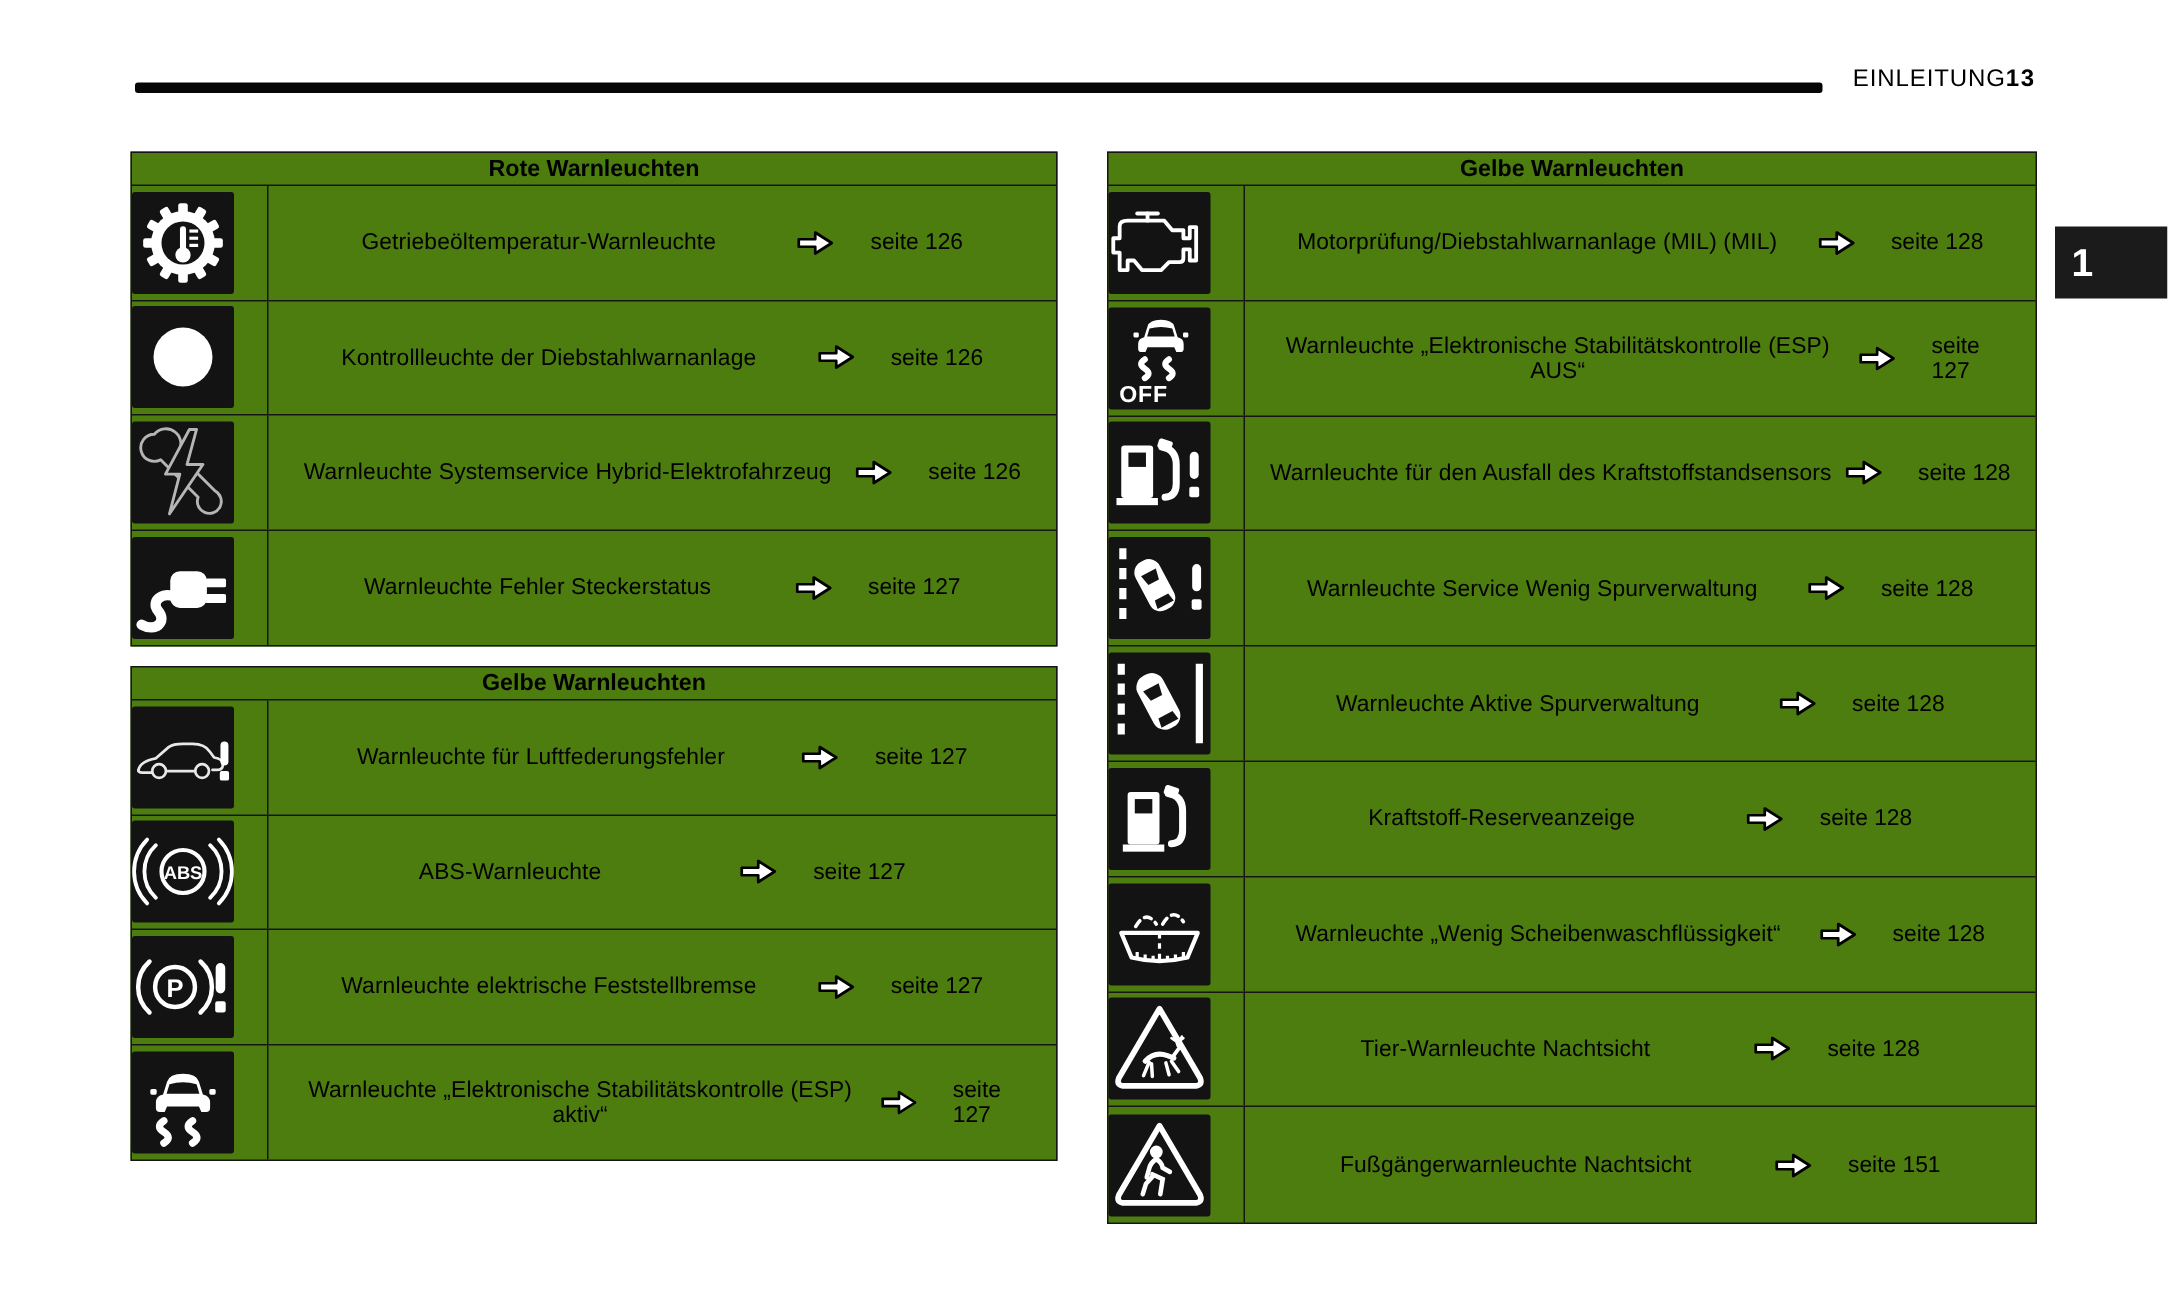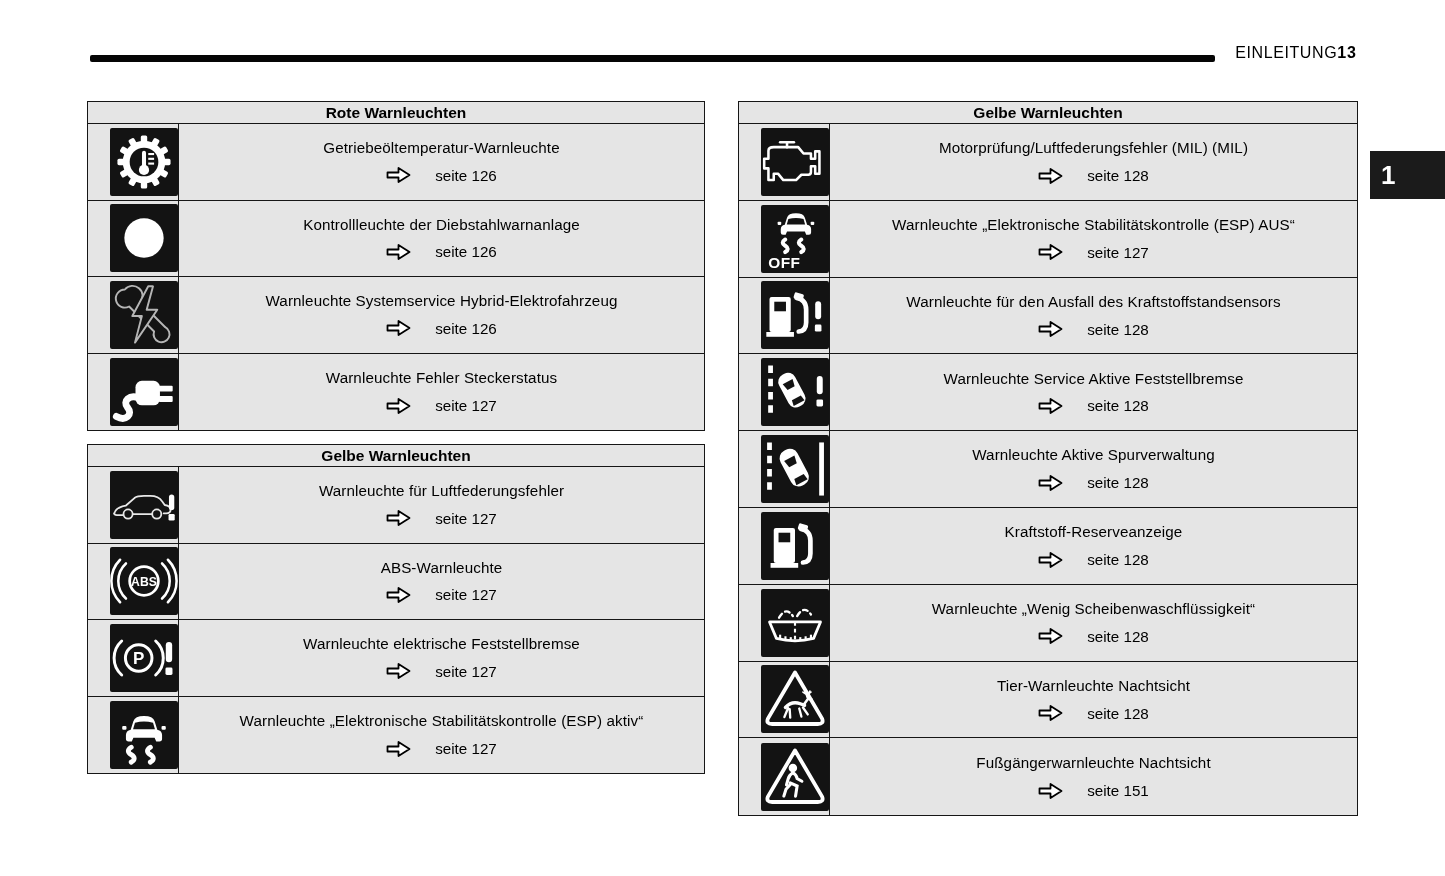--- a/index.html
+++ b/index.html
@@ -24,47 +24,47 @@
   .header-line .pagenum { font-weight: bold; letter-spacing: 1px; }
   
   .chapter-tab {
     position: absolute; right: 0; top: 151px;
     width: 75px; height: 48px; background: #1b1b1b;
     color: #fff; font-size: 26px; font-weight: bold;
     display: flex; align-items: center; padding-left: 11px;
   }
   
   .wtable {
-    position: absolute; background: #e5e5e5;
+    position: absolute; background: #4d7c0f;
     border: 1.6px solid #161616;
   }
   .t1 { left: 87px; top: 101px; width: 618px; }
   .t2 { left: 87px; top: 444px; width: 618px; }
   .t3 { left: 738px; top: 101px; width: 620px; }
   .title-row {
     height: 22px; line-height: 21px;
     border-bottom: 1.6px solid #161616;
     font-weight: bold; font-size: 15.5px; text-align: center;
   }
   .row { display: flex; border-bottom: 1.6px solid #161616; }
   .row:last-child { border-bottom: none; }
   .t1 .row, .t2 .row { height: 76.5px; }
   .t3 .row { height: 76.8px; }
   .icon-cell {
     width: 91px; min-width: 91px;
     border-right: 1.6px solid #161616;
-    display: flex; align-items: center; justify-content: flex-end;
+    display: flex; align-items: center; justify-content: flex-start;
   }
   .sym {
     width: 68px; height: 68px; background: #131313; border-radius: 2px;
     display: flex; align-items: center; justify-content: center;
   }
   .sym svg { width: 100%; height: 100%; display: block; }
   .text-cell {
-    flex: 1; display: flex; flex-direction: column;
+    flex: 1; display: flex; flex-direction: row;
     align-items: center; justify-content: space-evenly;
     padding: 5px 8px;
   }
   .label { font-size: 15.2px; text-align: center; letter-spacing: 0.1px; }
   .ref { display: flex; align-items: center; gap: 24px; font-size: 15.2px; }
   .ref svg { display: block; }
 </style>
 </head>
 <body>
 
@@ -305,21 +305,21 @@
       <svg viewBox="0 0 64 64">
         <g stroke="#fff" stroke-width="2.4" fill="none" stroke-linejoin="round" stroke-linecap="round">
           <line x1="18" y1="13.5" x2="31" y2="13.5"></line>
           <line x1="24.5" y1="13.5" x2="24.5" y2="18"></line>
           <path d="M18 18 h17 l5 6 h7 v5 h4 v-7 h4 v21 h-4 v-7 h-4 v5.5 q0 2.5 -2.5 2.5 h-6.5 l-5 5 h-12 l-5 -6 h-4 v6 h-5 v-11 h-4 v-9 h4 v-7.5 q0 -3.5 5 -3.5 z"></path>
         </g>
       </svg>
     </div>
       </div>
     <div class="text-cell">
-      <span class="label">Motorprüfung/Luftfederungsfehler (MIL) (MIL)</span>
+      <span class="label">Motorprüfung/Diebstahlwarnanlage (MIL) (MIL)</span>
       <span class="ref">
         <svg width="25" height="18" viewBox="0 0 25 18">
             <path d="M1.5 6.5 h11 V2 L23.5 9 L12.5 16 V11.5 h-11 Z" fill="#fff" stroke="#000" stroke-width="1.8" stroke-linejoin="round"></path>
           </svg>
         <span>seite 128</span>
       </span>
     </div>
   </div>
 
   <div class="row">
@@ -385,21 +385,21 @@
           <rect x="21.5" y="13" width="17" height="34" rx="7.5" fill="#fff"></rect>
           <path d="M25 21 h10.5 l-1.5 7 h-7.5 z" fill="#131313"></path>
           <path d="M25.5 38.5 h9.5 l1 5.5 h-11.5 z" fill="#131313"></path>
         </g>
         <rect x="52.5" y="17" width="5.6" height="17" rx="2.8" fill="#fff"></rect>
         <rect x="52.2" y="39" width="6.2" height="6.6" rx="1.3" fill="#fff"></rect>
       </svg>
     </div>
       </div>
     <div class="text-cell">
-      <span class="label">Warnleuchte Service Aktive Feststellbremse</span>
+      <span class="label">Warnleuchte Service Wenig Spurverwaltung</span>
       <span class="ref">
         <svg width="25" height="18" viewBox="0 0 25 18">
             <path d="M1.5 6.5 h11 V2 L23.5 9 L12.5 16 V11.5 h-11 Z" fill="#fff" stroke="#000" stroke-width="1.8" stroke-linejoin="round"></path>
           </svg>
         <span>seite 128</span>
       </span>
     </div>
   </div>
 
   <div class="row">

